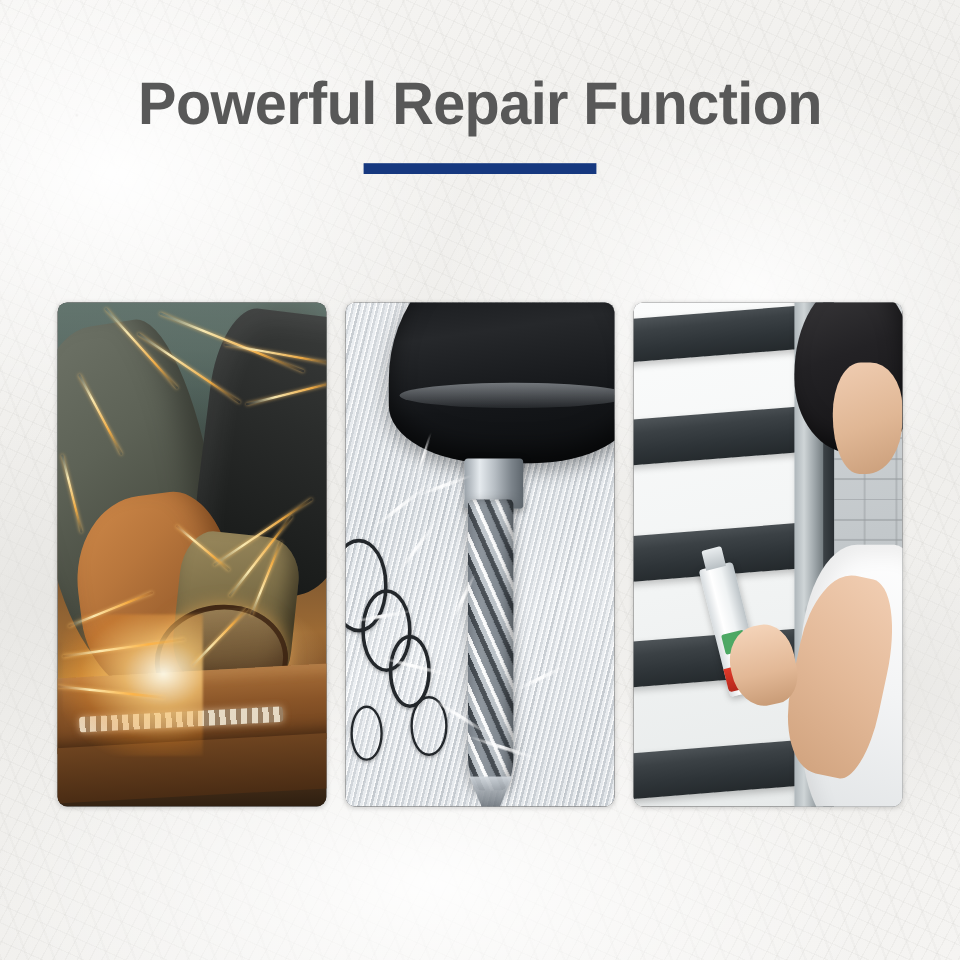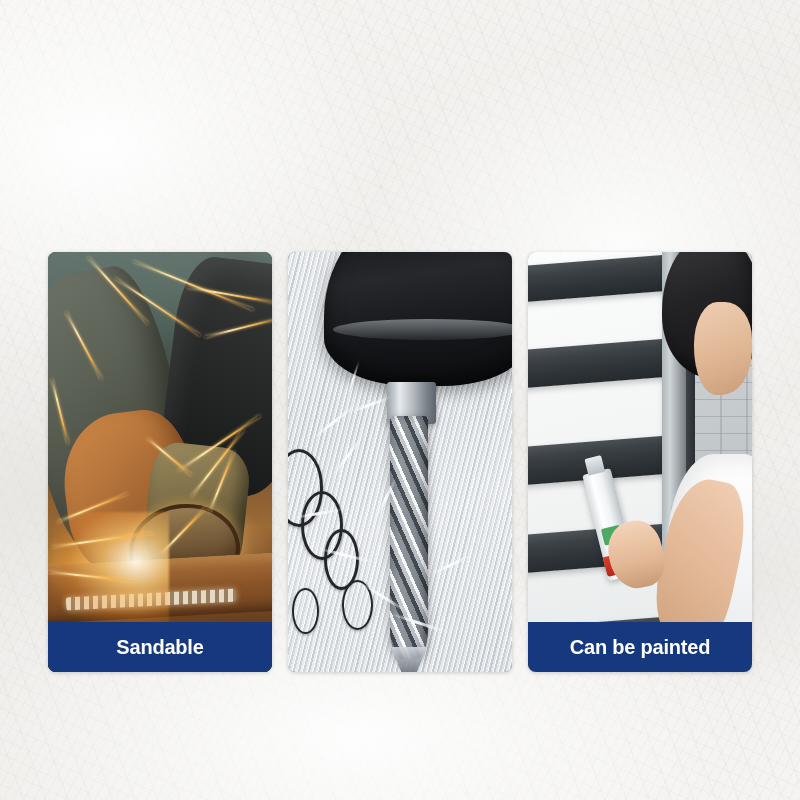--- a/index.html
+++ b/index.html
@@ -453,20 +453,24 @@
   }
 </style>
 </head>
 <body>
 
 <div id="page">
 
   <div class="bg-texture"></div>
   <div class="bg-mottle"></div>
 
+  <div class="header">
+    <h1 class="title">Powerful Repair Function</h1>
+    <div class="title-rule"></div>
+  </div>
 
   <div class="cards">
 
     <div class="card">
       <div class="photo photo-grinder">
         <div class="p1-sky"></div>
         <div class="p1-arm-left"></div>
         <div class="p1-tool-body"></div>
         <div class="p1-glove"></div>
         <div class="p1-tool-head"></div>
@@ -485,21 +489,20 @@
         <div class="spark" style="left:70%; top:20%; width:36%;  transform:rotate(-14deg);"></div>
         <div class="spark" style="left:58%; top:52%; width:44%;  transform:rotate(-34deg);"></div>
         <div class="spark" style="left:64%; top:58%; width:38%;  transform:rotate(-52deg);"></div>
         <div class="spark" style="left:72%; top:62%; width:30%;  transform:rotate(-68deg);"></div>
         <div class="spark" style="left:2%;  top:70%; width:46%;  transform:rotate(-8deg);"></div>
         <div class="spark" style="left:0%;  top:76%; width:40%;  transform:rotate(6deg);"></div>
         <div class="spark" style="left:4%;  top:64%; width:34%;  transform:rotate(-22deg);"></div>
         <div class="spark" style="left:50%; top:72%; width:30%;  transform:rotate(-46deg);"></div>
         <div class="spark" style="left:44%; top:44%; width:26%;  transform:rotate(40deg);"></div>
       </div>
-      <div class="caption">Sandable</div>
     </div>
 
     <div class="card">
       <div class="photo photo-drill">
         <div class="p2-spindle"></div>
         <div class="p2-spindle-band"></div>
         <div class="p2-collet"></div>
         <div class="p2-bit"></div>
         <div class="p2-bit-tip"></div>
 
@@ -543,17 +546,16 @@
         <div class="p3-shirt"></div>
         <div class="p3-arm"></div>
 
         <div class="p3-can">
           <div class="p3-can-cap"></div>
           <div class="p3-can-label"></div>
           <div class="p3-can-red"></div>
         </div>
         <div class="p3-hand"></div>
       </div>
-      <div class="caption">Can be painted</div>
     </div>
 
   </div>
 </div>
 
 </body></html>

